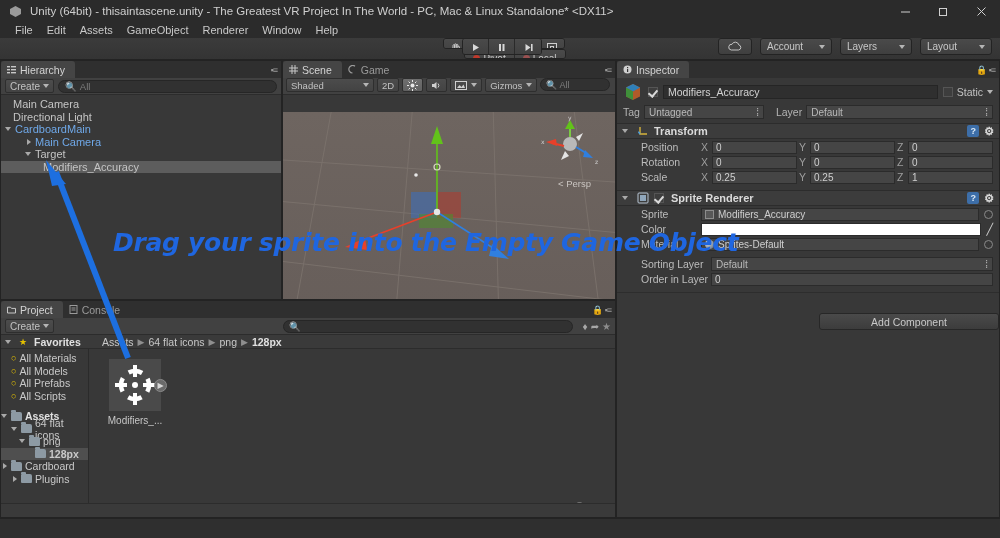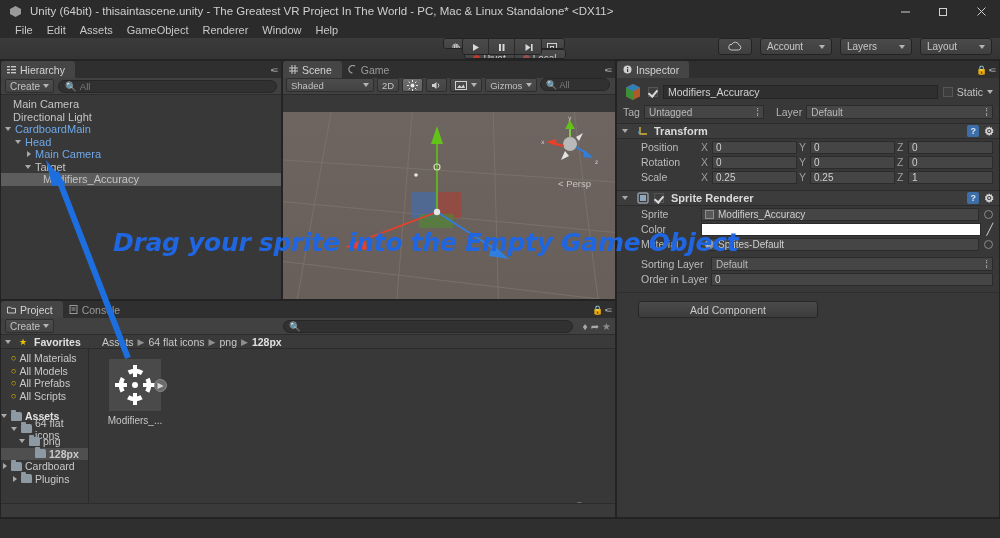--- a/index.html
+++ b/index.html
@@ -128,21 +128,21 @@
   .vec{display:flex;flex:1;gap:2px;}
   .vec-item{flex:1;display:flex;align-items:center;gap:3px;}
   .vec-item .ax{color:#9e9e9e;width:8px;}
   .field{flex:1;height:13px;background:#454545;border:1px solid #2b2b2b;color:#cfcfcf;font-size:10px;display:flex;align-items:center;padding:0 3px;}
   .field.obj{display:flex;align-items:center;gap:4px;}
   .obj-ico{width:9px;height:9px;border:1px solid #8d8d8d;background:#585858;flex:none;}
   .sphere-ico{width:9px;height:9px;border-radius:50%;background:radial-gradient(circle at 30% 30%,#cfd8e4,#5d6b7c);flex:none;}
   .circle-btn{width:9px;height:9px;border:1px solid #8a8a8a;border-radius:50%;flex:none;margin-left:5px;}
   .color-swatch{flex:1;height:13px;background:#ffffff;border:1px solid #2b2b2b;}
   .eyedrop{margin-left:5px;color:#cfcfcf;font-size:11px;}
-  .add-comp-wrap{display:flex;justify-content:flex-start;margin-top:8px;padding-left:21px;}
+  .add-comp-wrap{display:flex;justify-content:flex-end;margin-top:20px;padding-left:21px;}
   .add-comp{width:180px;height:17px;background:linear-gradient(#4a4a4a,#3c3c3c);border:1px solid #272727;border-radius:3px;color:#c9c9c9;font-size:10.5px;display:flex;align-items:center;justify-content:center;}
   .divider{height:1px;background:#2d2d2d;margin:6px 0 0 0;}
 
   
   #project { left:0; top:300px; width:616px; height:218px; }
   .proj-breadcrumb{height:14px;background:#3a3a3a;display:flex;align-items:center;padding:0 6px;gap:4px;font-size:10.5px;color:#c8c8c8;border-bottom:1px solid #2c2c2c;}
   .crumb-sep{color:#8f8f8f;font-size:9px;}
   .crumb.bold{font-weight:bold;color:#e0e0e0;}
   .proj-split{position:absolute;left:0;right:0;top:31px;bottom:0;display:flex;}
   .proj-left{width:88px;background:#383838;border-right:1px solid #2b2b2b;padding-top:3px;}
@@ -340,24 +340,20 @@
             <span class="spacer"></span>
             <span>Main Camera</span>
           </div>
           <div class="trow" style="padding-left: 4px;">
             <span class="spacer"></span>
             <span>Directional Light</span>
           </div>
           <div class="trow prefab" style="padding-left: 4px;">
             <span class="arrow-d"></span>
             <span>CardboardMain</span>
-          </div>
-          <div class="trow prefab" style="padding-left: 14px;">
-            <span class="arrow-d"></span>
-            <span>Head</span>
           </div>
           <div class="trow prefab" style="padding-left: 24px;">
             <span class="arrow-r"></span>
             <span>Main Camera</span>
           </div>
           <div class="trow" style="padding-left: 24px;">
             <span class="arrow-d"></span>
             <span>Target</span>
           </div>
           <div class="trow selected" style="padding-left: 34px;">

